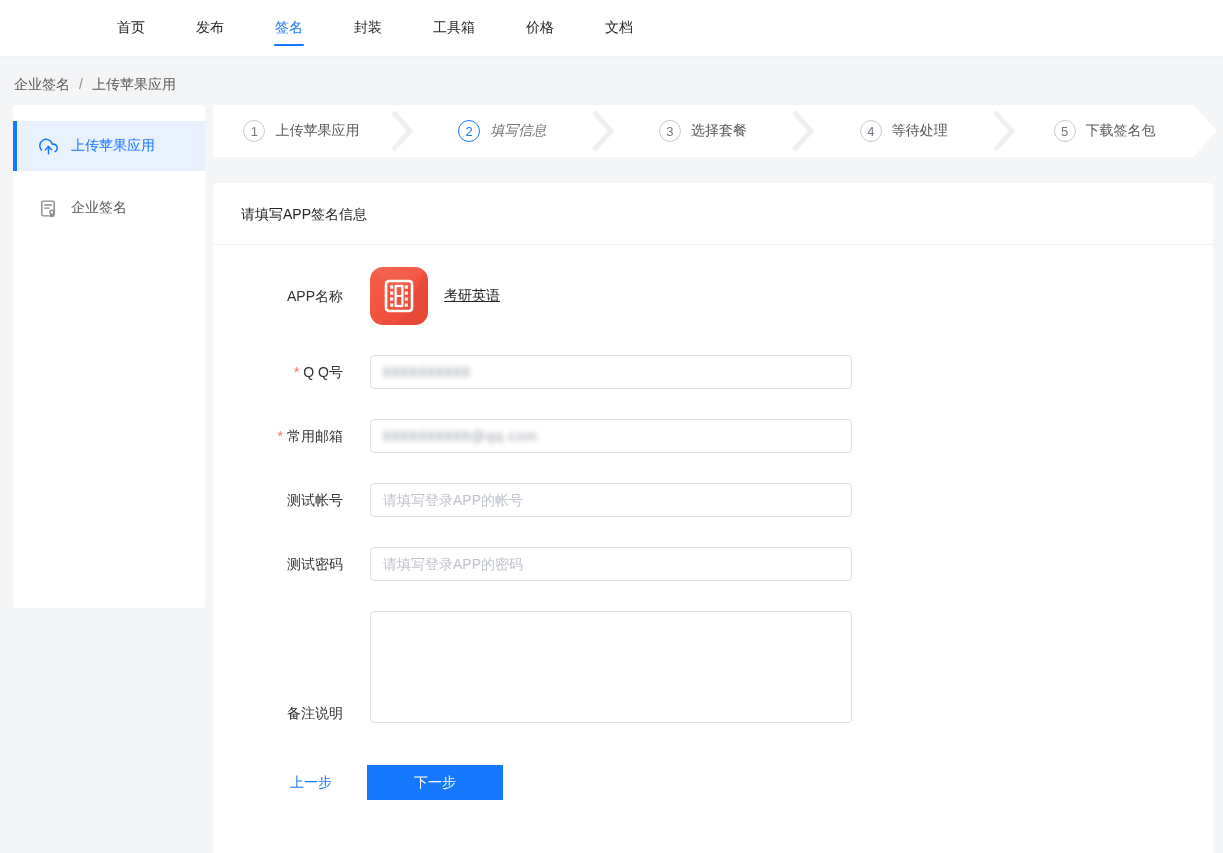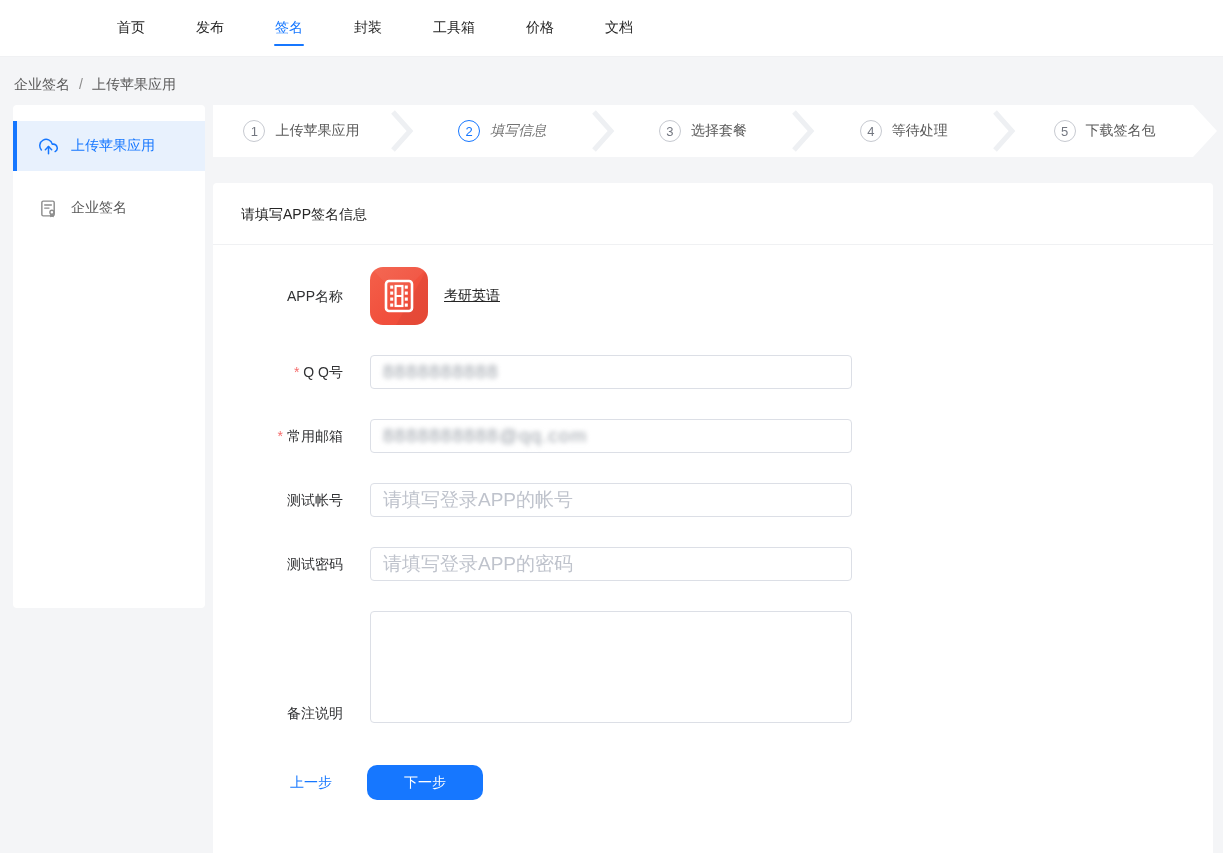--- a/index.html
+++ b/index.html
@@ -100,39 +100,39 @@
     background:linear-gradient(135deg,#f4604a 0%,#f1503d 55%,#ee4a38 100%);
     display:flex; align-items:center; justify-content:center;
     overflow:hidden;
   }
   .app-icon svg { position:relative; z-index:2; }
   .app-icon .facet { position:absolute; inset:0; z-index:1; }
   .app-name { margin-left:16px; font-size:14px; color:#262626;text-decoration:underline; }
 
   .input-box, input.input-box {
     width:482px; height:34px; border:1px solid #dcdfe6; border-radius:4px;
-    background:#fff; font-size:19px; color:#606266; padding:0 12px;
+    background:#fff; font-size:14px; color:#606266; padding:0 12px;
     display:flex; align-items:center; outline:none;
     font-family:"Liberation Sans","DejaVu Sans",sans-serif;
   }
   input.input-box::placeholder { color:#bfc3cc; opacity:1; }
   .masked {
     filter:blur(2.6px); color:#9ba1a9; letter-spacing:1px; user-select:none;
   }
   textarea.textarea {
     width:482px; height:112px; border:1px solid #dcdfe6; border-radius:4px;
     resize:none; outline:none; padding:8px 12px; font-size:14px; color:#606266;
     font-family:"Liberation Sans","DejaVu Sans",sans-serif;
   }
 
   .actions { margin-left:77px; margin-top:42px; display:flex; align-items:center; }
   .prev-link { color:#1677ff; font-size:14px; cursor:pointer; margin-right:35px; }
   .next-btn {
-    width:116px; height:35px; background:#1677ff; color:#fff; border:none;
-    border-radius:10px; font-size:14px; cursor:pointer;
+    width:136px; height:35px; background:#1677ff; color:#fff; border:none;
+    border-radius:0; font-size:14px; cursor:pointer;
     font-family:"Liberation Sans","DejaVu Sans",sans-serif;
   }
 </style>
 </head>
 <body>
 
 <div class="page">
 
   <header class="topnav">
     <div class="nav-item">首页</div>

